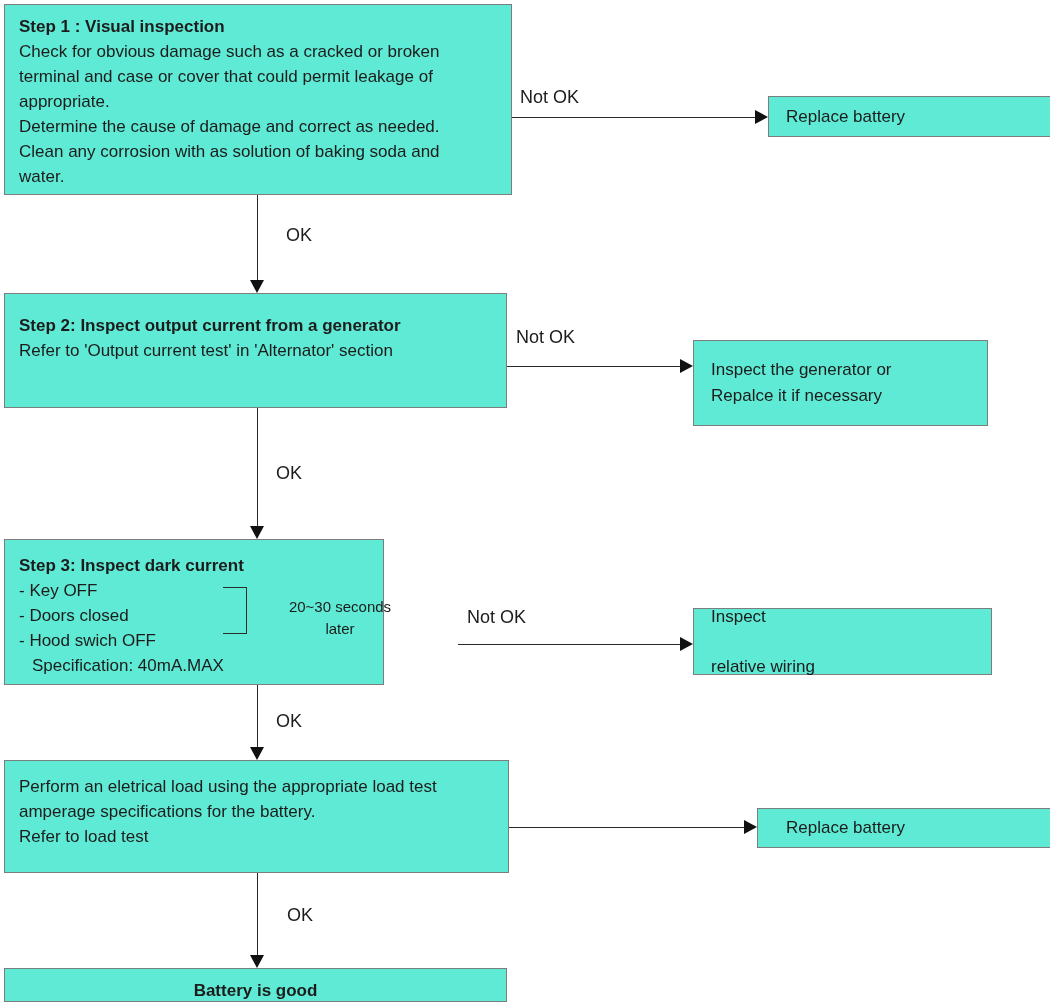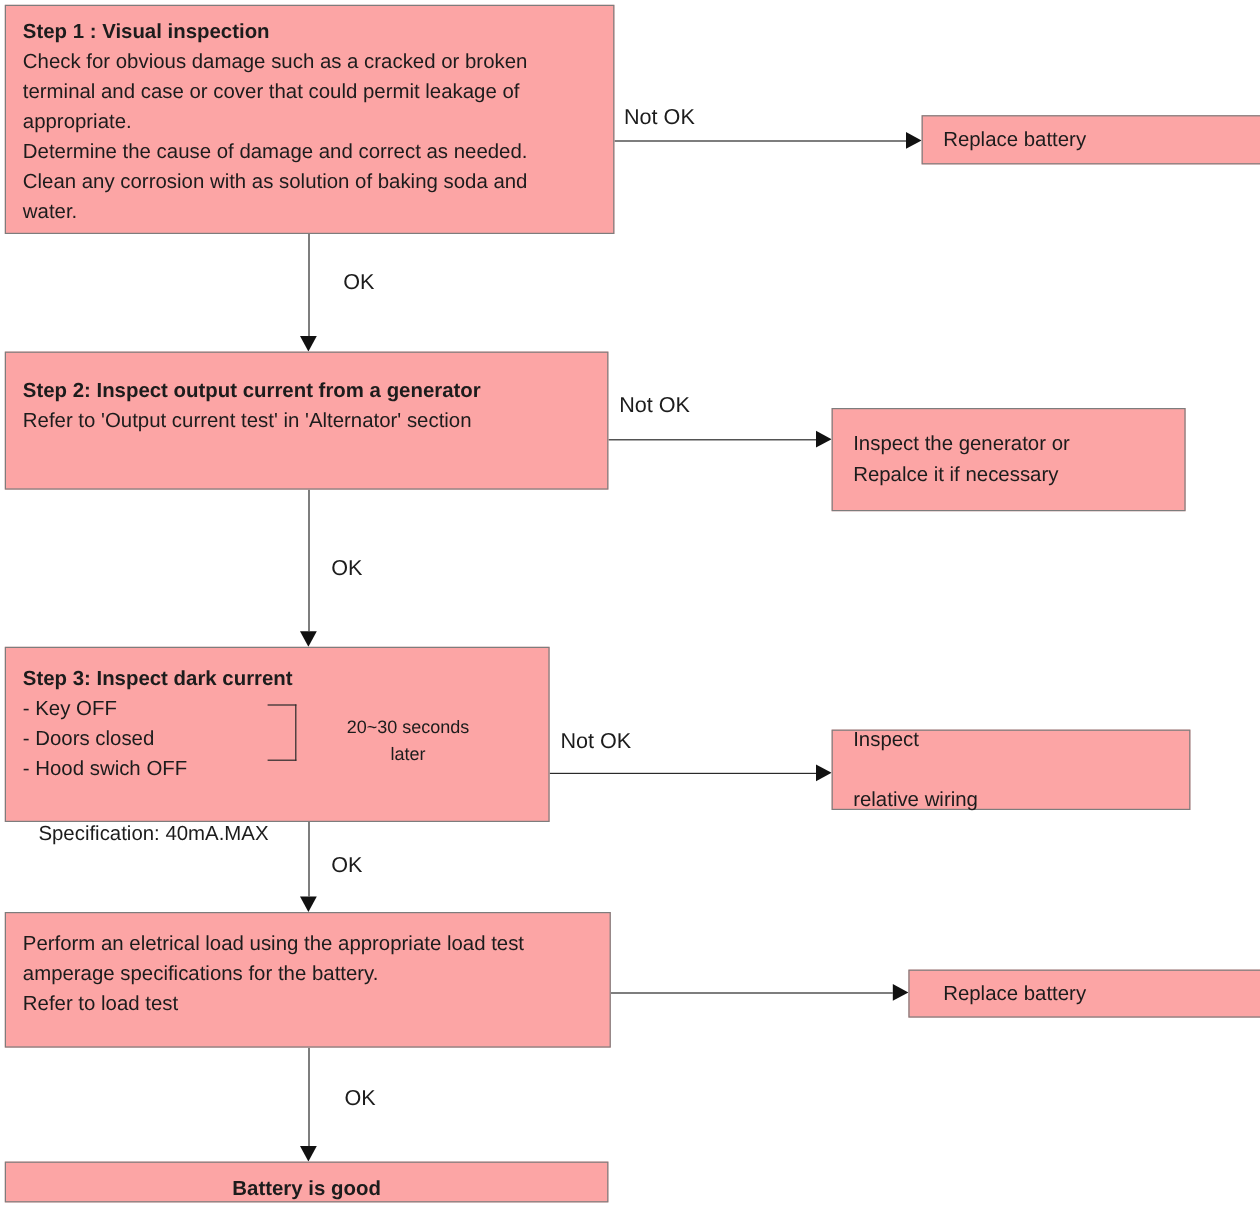--- a/index.html
+++ b/index.html
@@ -3,21 +3,21 @@
 <meta charset="utf-8">
 <style>
   html,body{margin:0;padding:0;background:#fff;}
   .canvas{
     position:relative;width:1050px;height:1006px;background:#ffffff;
     overflow:hidden;
     font-family:"Liberation Sans","DejaVu Sans",sans-serif;
     color:#1c1c1c;font-size:17px;
   }
   .box{
-    position:absolute;background:#fca5a5;border:1.6px solid #7d7d7d;
+    position:absolute;background:#5eead4;border:1.6px solid #7d7d7d;
     box-sizing:border-box;
   }
   .title{font-weight:bold;line-height:25px;white-space:nowrap;}
   .line{line-height:25px;white-space:nowrap;}
   .hline{position:absolute;height:0;border-top:1.7px solid #2a2a2a;}
   .vline{position:absolute;width:0;border-left:1.7px solid #2a2a2a;}
   .arrow-right{
     position:absolute;width:0;height:0;
     border-top:7px solid transparent;border-bottom:7px solid transparent;
     border-left:13px solid #111;
@@ -95,26 +95,26 @@
   <div class="box" style="left:4px;top:293px;width:503px;height:115px;padding:19px 10px 0 14px;">
     <div class="title">Step 2: Inspect output current from a generator</div>
     <div class="line">Refer to 'Output current test' in 'Alternator' section</div>
   </div>
 
   <div class="box outcome" style="left:693px;top:322px;width:295px;height:86px;padding-left:17px;margin-top:18px;">
     <div class="line">Inspect the generator or</div>
     <div class="line">Repalce it if necessary</div>
   </div>
 
-  <div class="box" style="left:4px;top:539px;width:454px;height:146px;padding:13px 20px 0 14px;">
+  <div class="box" style="left:4px;top:539px;width:380px;height:146px;padding:13px 20px 0 14px;">
     <div class="title">Step 3: Inspect dark current</div>
     <div class="line">- Key OFF</div>
     <div class="line">- Doors closed</div>
     <div class="line">- Hood swich OFF</div>
-    <div class="line" style="padding-left:13px;margin-top:29px;">Specification: 40mA.MAX</div>
+    <div class="line" style="padding-left:13px;">Specification: 40mA.MAX</div>
   </div>
 
   <div class="bracket" style="left:223px;top:587px;width:24px;height:47px;"></div>
   <div class="timing" style="left:260px;top:596px;width:160px;">
     <div>20~30 seconds</div>
     <div>later</div>
   </div>
 
   <div class="box outcome" style="left:693px;top:608px;width:299px;height:67px;padding-left:17px;gap:24px;">
     <div class="line">Inspect</div>

